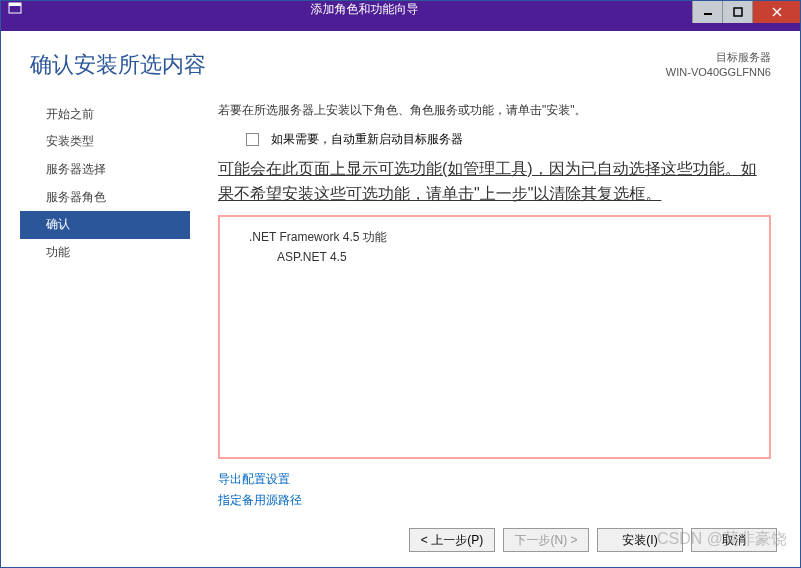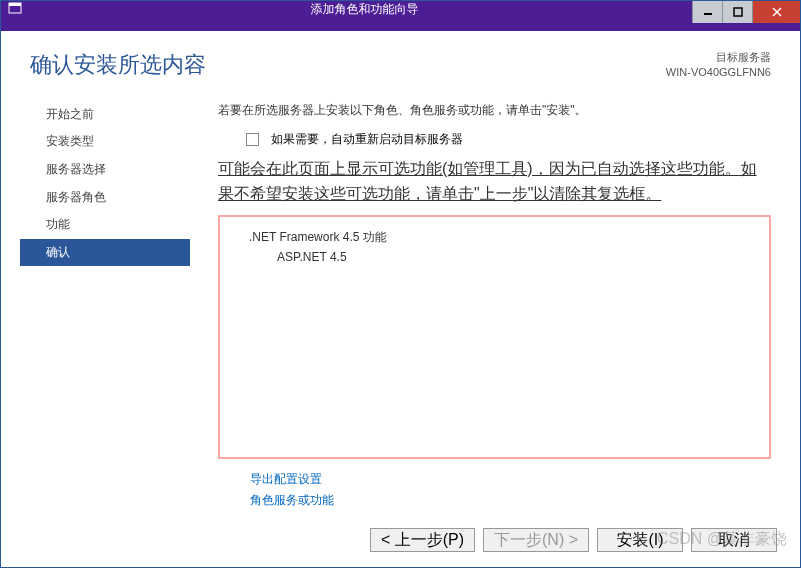--- a/index.html
+++ b/index.html
@@ -146,36 +146,35 @@
       color: #333;
       line-height: 1.7;
       overflow-y: auto;
       min-height: 200px;
     }
     .feature-item.indent { padding-left: 28px; }
     .links {
       padding: 10px 0 6px 0;
       font-size: 12px;
       line-height: 1.7;
-      margin-left: 32px;
     }
     .link { color: #0066c0; cursor: pointer; }
     .button-row {
       display: flex;
       justify-content: flex-end;
       gap: 8px;
       padding: 12px 22px 14px 0;
       position: relative;
     }
     .btn {
       min-width: 86px;
       height: 24px;
       border: 1px solid #999;
       background: #f0f0f0;
-      font-size: 16px;
+      font-size: 12px;
       display: flex;
       align-items: center;
       justify-content: center;
       cursor: pointer;
       padding: 0 10px;
     }
     .btn.disabled {
       color: #999;
       cursor: default;
     }
@@ -227,42 +226,42 @@
       <div>WIN-VO40GGLFNN6</div>
     </div>
   </div>
 
   <div class="main">
     <div class="sidebar">
       <div class="sidebar-item">开始之前</div>
       <div class="sidebar-item">安装类型</div>
       <div class="sidebar-item">服务器选择</div>
       <div class="sidebar-item">服务器角色</div>
+      <div class="sidebar-item active">确认</div>
       <div class="sidebar-item">功能</div>
-      <div class="sidebar-item active">确认</div>
     </div>
 
     <div class="panel">
       <div class="intro">若要在所选服务器上安装以下角色、角色服务或功能，请单击"安装"。</div>
 
       <div class="checkbox-row">
         <div class="checkbox"></div>
         <span>如果需要，自动重新启动目标服务器</span>
       </div>
 
       <div class="note">可能会在此页面上显示可选功能(如管理工具)，因为已自动选择这些功能。如果不希望安装这些可选功能，请单击"上一步"以清除其复选框。</div>
 
       <div class="feature-box">
         <div class="feature-item">.NET Framework 4.5 功能</div>
         <div class="feature-item indent">ASP.NET 4.5</div>
       </div>
 
       <div class="links">
         <div class="link">导出配置设置</div>
-        <div class="link">角色服务或功能</div>
+        <div class="link">指定备用源路径</div>
       </div>
     </div>
   </div>
 
   <div class="button-row">
     <div class="btn">&lt; 上一步(P)</div>
     <div class="btn disabled">下一步(N) &gt;</div>
     <div class="btn">安装(I)</div>
     <div class="btn">取消</div>
     <div class="watermark">CSDN @莫非豪饶</div>

